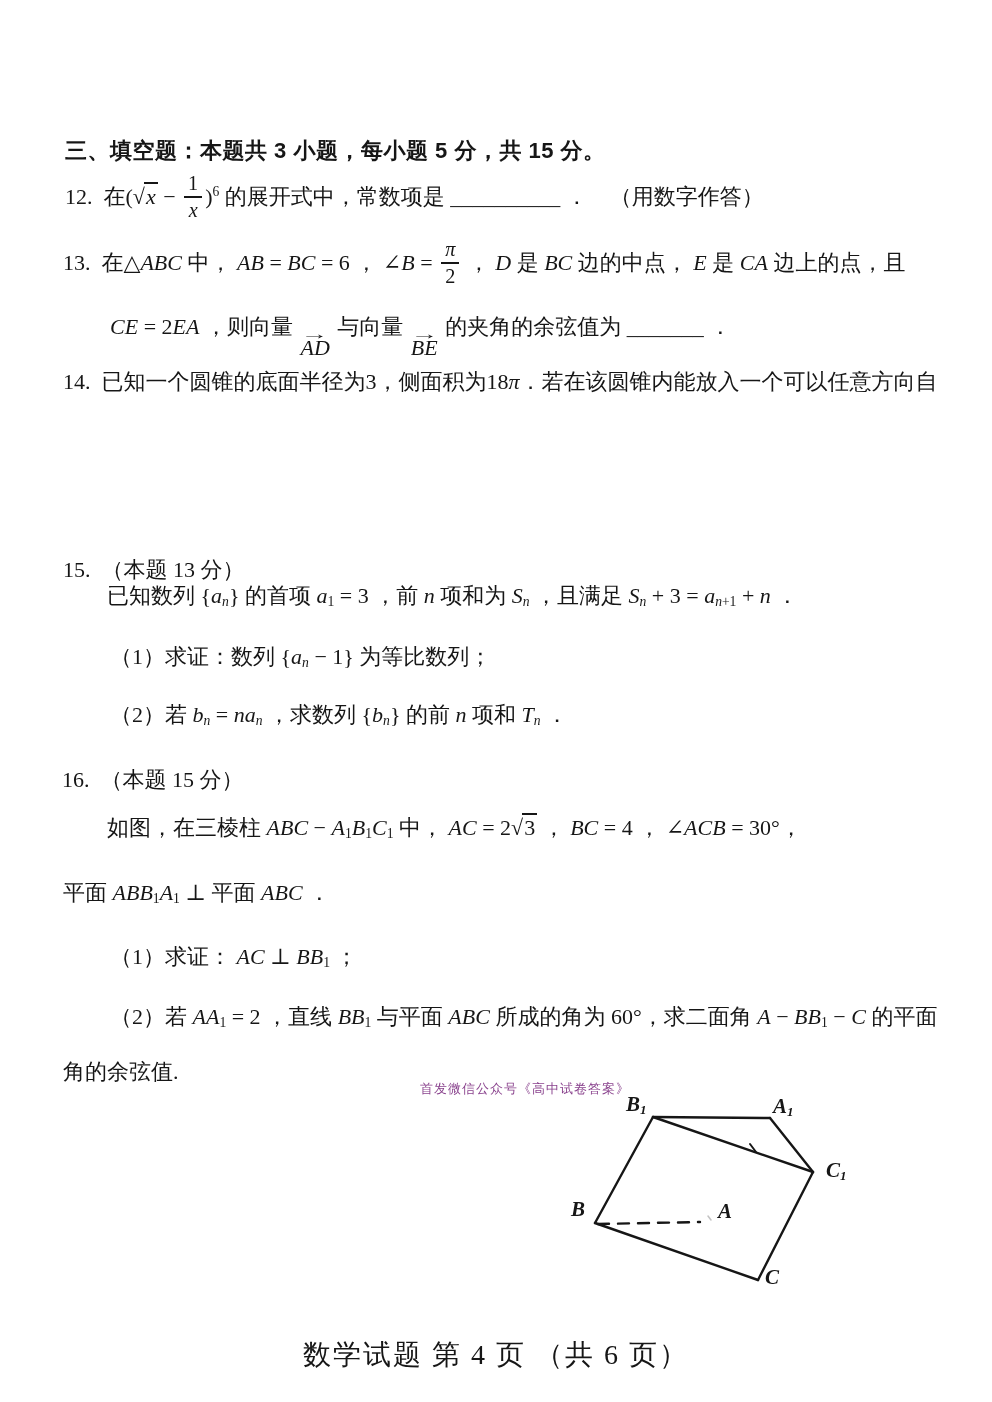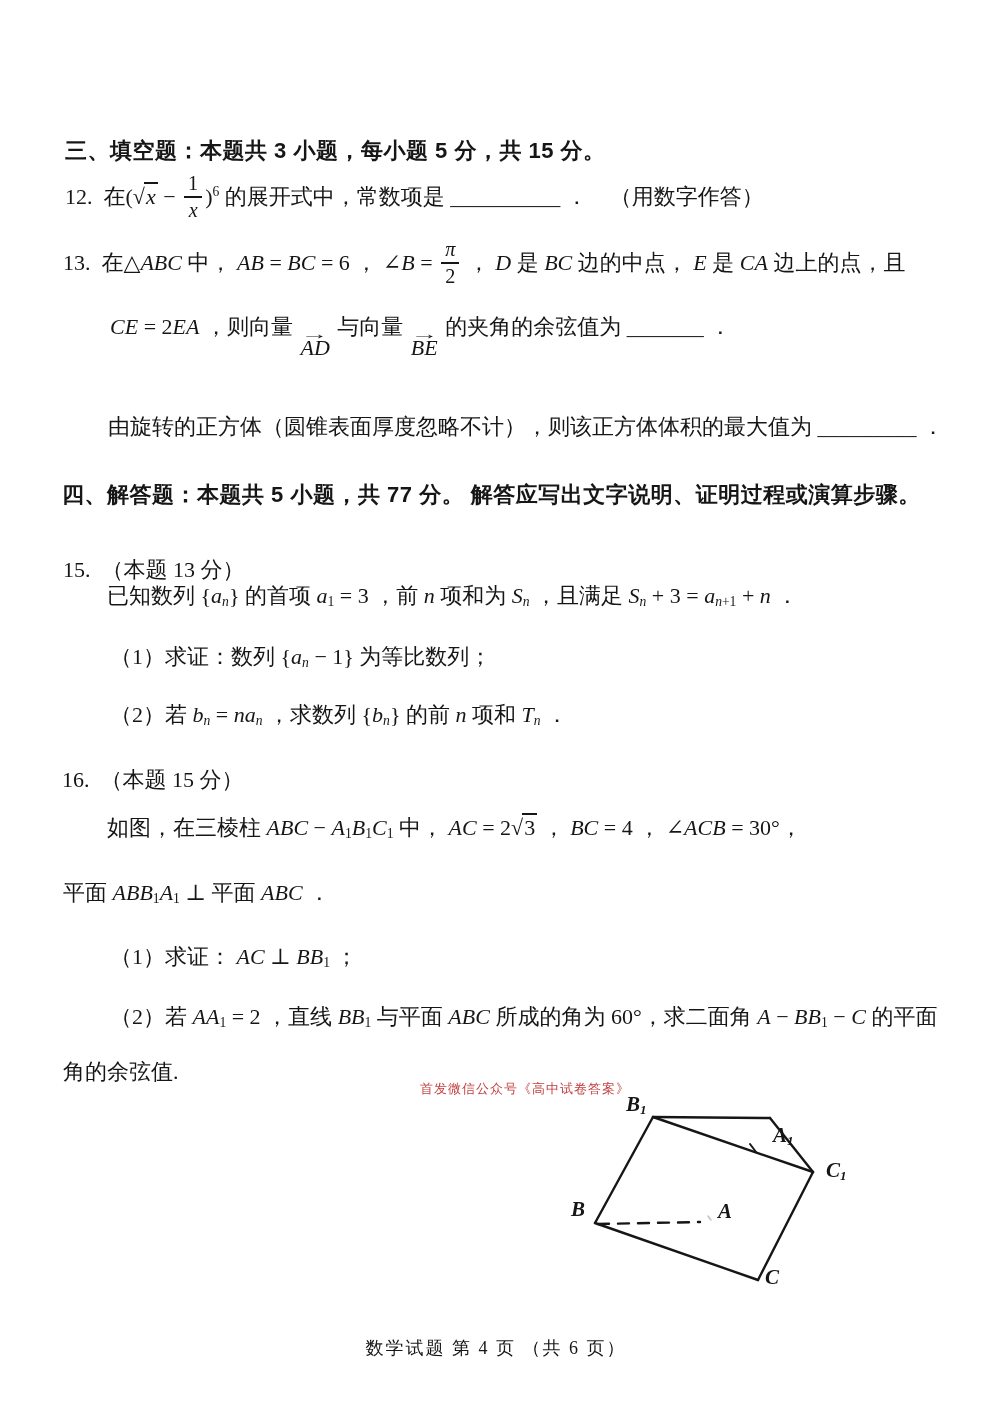--- a/index.html
+++ b/index.html
@@ -34,45 +34,44 @@
     line-height:0.95; vertical-align:-5px; margin:0 2px;
   }
   .vec .arr { display:block; font-size:0.7em; line-height:0.55; transform:scaleX(1.8); }
   .fig-label {
     position:absolute; font-style:italic; font-weight:700;
     font-size:21px; line-height:1; white-space:pre;
   }
   .watermark {
     position:absolute; left:420px; top:1080px;
     font-family:"DejaVu Sans","Liberation Sans",sans-serif;
-    font-size:13px; color:#b91c1c; letter-spacing:1px; opacity:0.85;
+    font-size:13px; color:#701a75; letter-spacing:1px; opacity:0.85;
   }
   .footer {
     position:absolute; left:0; right:0; top:1336px; text-align:center;
-    font-size:18px; letter-spacing:2px;
+    font-size:28px; letter-spacing:2px;
   }
   .prism-svg { position:absolute; left:550px; top:1082px; }
 </style>
 </head>
 <body>
 
 <div class="page">
 
   <div class="line heading" style="left:65px; top:136px;">三、填空题：本题共 3 小题，每小题 5 分，共 15 分。</div>
 
   <div class="line" style="left:65px; top:174px;">12.  在(<span class="sqrt"><span class="rad">√</span><span class="sbody"><span class="it">x</span></span></span> − <span class="frac"><span class="num">1</span><span class="den"><span class="it">x</span></span></span>)<sup>6</sup> 的展开式中，常数项是 __________ ．　（用数字作答）</div>
 
   <div class="line" style="left:63px; top:240px;">13.  在△<span class="it">ABC</span> 中， <span class="it">AB</span> = <span class="it">BC</span> = 6 ， ∠<span class="it">B</span> = <span class="frac"><span class="num"><span class="it">π</span></span><span class="den">2</span></span> ， <span class="it">D</span> 是 <span class="it">BC</span> 边的中点， <span class="it">E</span> 是 <span class="it">CA</span> 边上的点，且</div>
 
   <div class="line" style="left:110px; top:312px;"><span class="it">CE</span> = 2<span class="it">EA</span> ，则向量 <span class="vec"><span class="arr">→</span><span class="vbase"><span class="it">AD</span></span></span> 与向量 <span class="vec"><span class="arr">→</span><span class="vbase"><span class="it">BE</span></span></span> 的夹角的余弦值为 _______ ．</div>
 
+  <div class="line" style="left:63px; top:367px;">14.  已知一个圆锥的底面半径为3，侧面积为18<span class="it">π</span>．若在该圆锥内能放入一个可以任意方向自</div>
 
-  <div class="line" style="left:108px; top:412px;">由旋转的正方体（圆锥表面厚度忽略不计），则该正方体体积的最大值为 _________ ．</div>
 
-  <div class="line heading" style="left:62px; top:480px;">四、解答题：本题共 5 小题，共 77 分。 解答应写出文字说明、证明过程或演算步骤。</div>
 
   <div class="line" style="left:63px; top:527px;margin-top:28px;">15.  （本题 13 分）</div>
 
   <div class="line" style="left:107px; top:581px;">已知数列 {<span class="it">a</span><sub><span class="it">n</span></sub>} 的首项 <span class="it">a</span><sub>1</sub> = 3 ，前 <span class="it">n</span> 项和为 <span class="it">S</span><sub><span class="it">n</span></sub> ，且满足 <span class="it">S</span><sub><span class="it">n</span></sub> + 3 = <span class="it">a</span><sub><span class="it">n</span>+1</sub> + <span class="it">n</span> ．</div>
 
   <div class="line" style="left:110px; top:642px;">（1）求证：数列 {<span class="it">a</span><sub><span class="it">n</span></sub> − 1} 为等比数列；</div>
 
   <div class="line" style="left:110px; top:700px;">（2）若 <span class="it">b</span><sub><span class="it">n</span></sub> = <span class="it">na</span><sub><span class="it">n</span></sub> ，求数列 {<span class="it">b</span><sub><span class="it">n</span></sub>} 的前 <span class="it">n</span> 项和 <span class="it">T</span><sub><span class="it">n</span></sub> ．</div>
 
   <div class="line" style="left:62px; top:765px;">16.  （本题 15 分）</div>
@@ -97,21 +96,21 @@
       <line x1="103" y1="35" x2="45" y2="141"></line>
       <line x1="45" y1="141" x2="208" y2="198"></line>
       <line x1="208" y1="198" x2="263" y2="90"></line>
       <line x1="48" y1="142" x2="150" y2="140" stroke-dasharray="11 9"></line>
       <line x1="200" y1="62" x2="206" y2="70" stroke-width="2"></line>
       <line x1="158" y1="134" x2="161" y2="138" stroke="#999999" stroke-width="1.5" opacity="0.6"></line>
     </g>
   </svg>
 
   <span class="fig-label" style="left:626px; top:1094px;"><span class="it">B</span><sub>1</sub></span>
-  <span class="fig-label" style="left:773px; top:1096px;margin-top:29px;"><span class="it">A</span><sub>1</sub></span>
+  <span class="fig-label" style="left:773px; top:1096px;"><span class="it">A</span><sub>1</sub></span>
   <span class="fig-label" style="left:826px; top:1160px;"><span class="it">C</span><sub>1</sub></span>
   <span class="fig-label" style="left:571px; top:1199px;"><span class="it">B</span></span>
   <span class="fig-label" style="left:718px; top:1201px;"><span class="it">A</span></span>
   <span class="fig-label" style="left:765px; top:1267px;"><span class="it">C</span></span>
 
   <div class="footer">数学试题 第 4 页 （共 6 页）</div>
 
 </div>
 
 </body></html>

